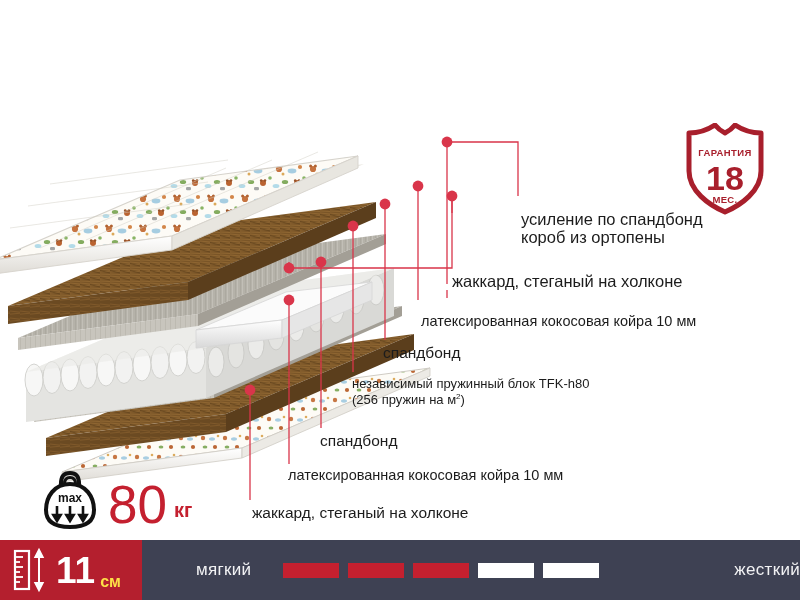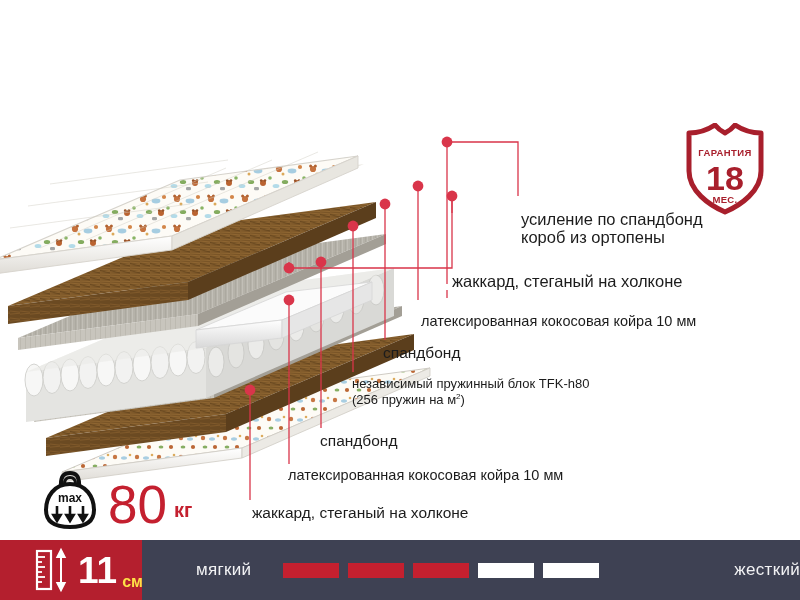--- a/index.html
+++ b/index.html
@@ -101,21 +101,21 @@
     position: absolute;
     left: 0; top: 540px;
     width: 800px; height: 60px;
     background: #3e4153;
   }
   #height-chip {
     position: absolute;
     left: 0; top: 0;
     width: 142px; height: 60px;
     background: #b41f2e;
-    display: flex; align-items: center; padding-left: 22px;
+    display: flex; align-items: center;
   }
   #ruler-icon { width: 40px; height: 46px; margin-left: 12px; flex: 0 0 auto; }
   #ruler-icon svg { display: block; }
   #height-value {
     color: #ffffff;
     font-size: 37px;
     font-weight: bold;
     margin-left: 4px;
     line-height: 1;
   }

